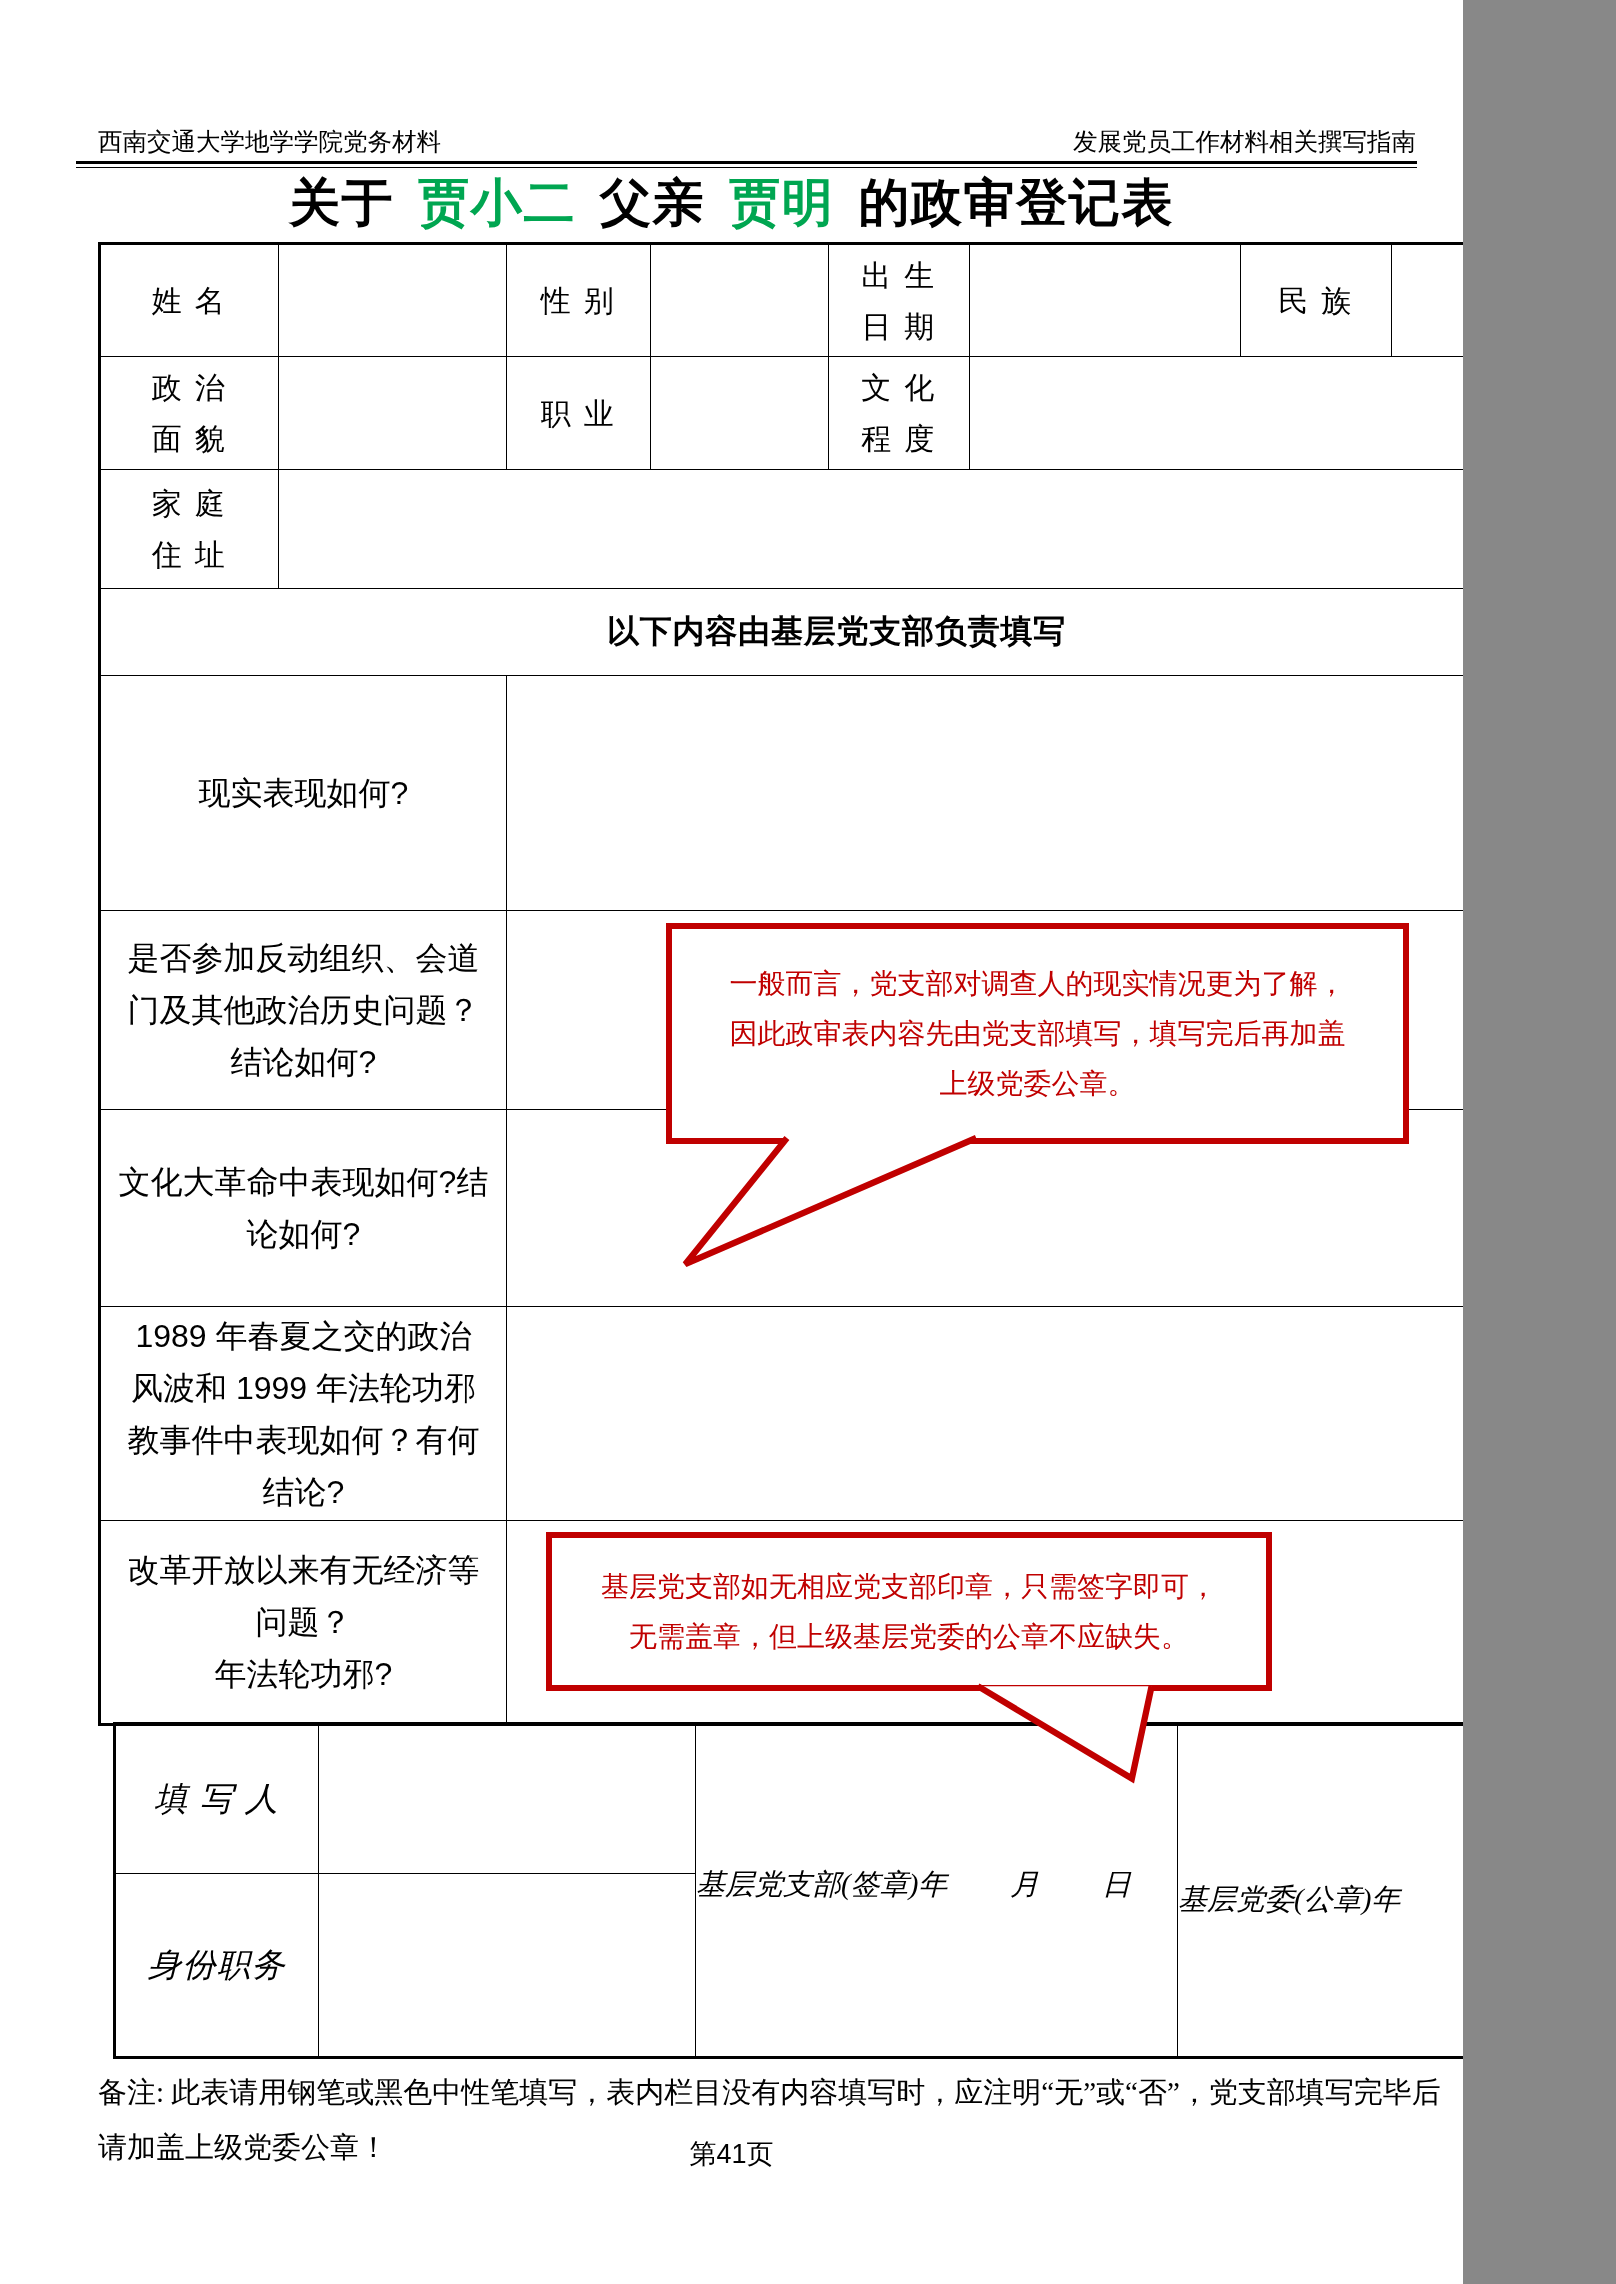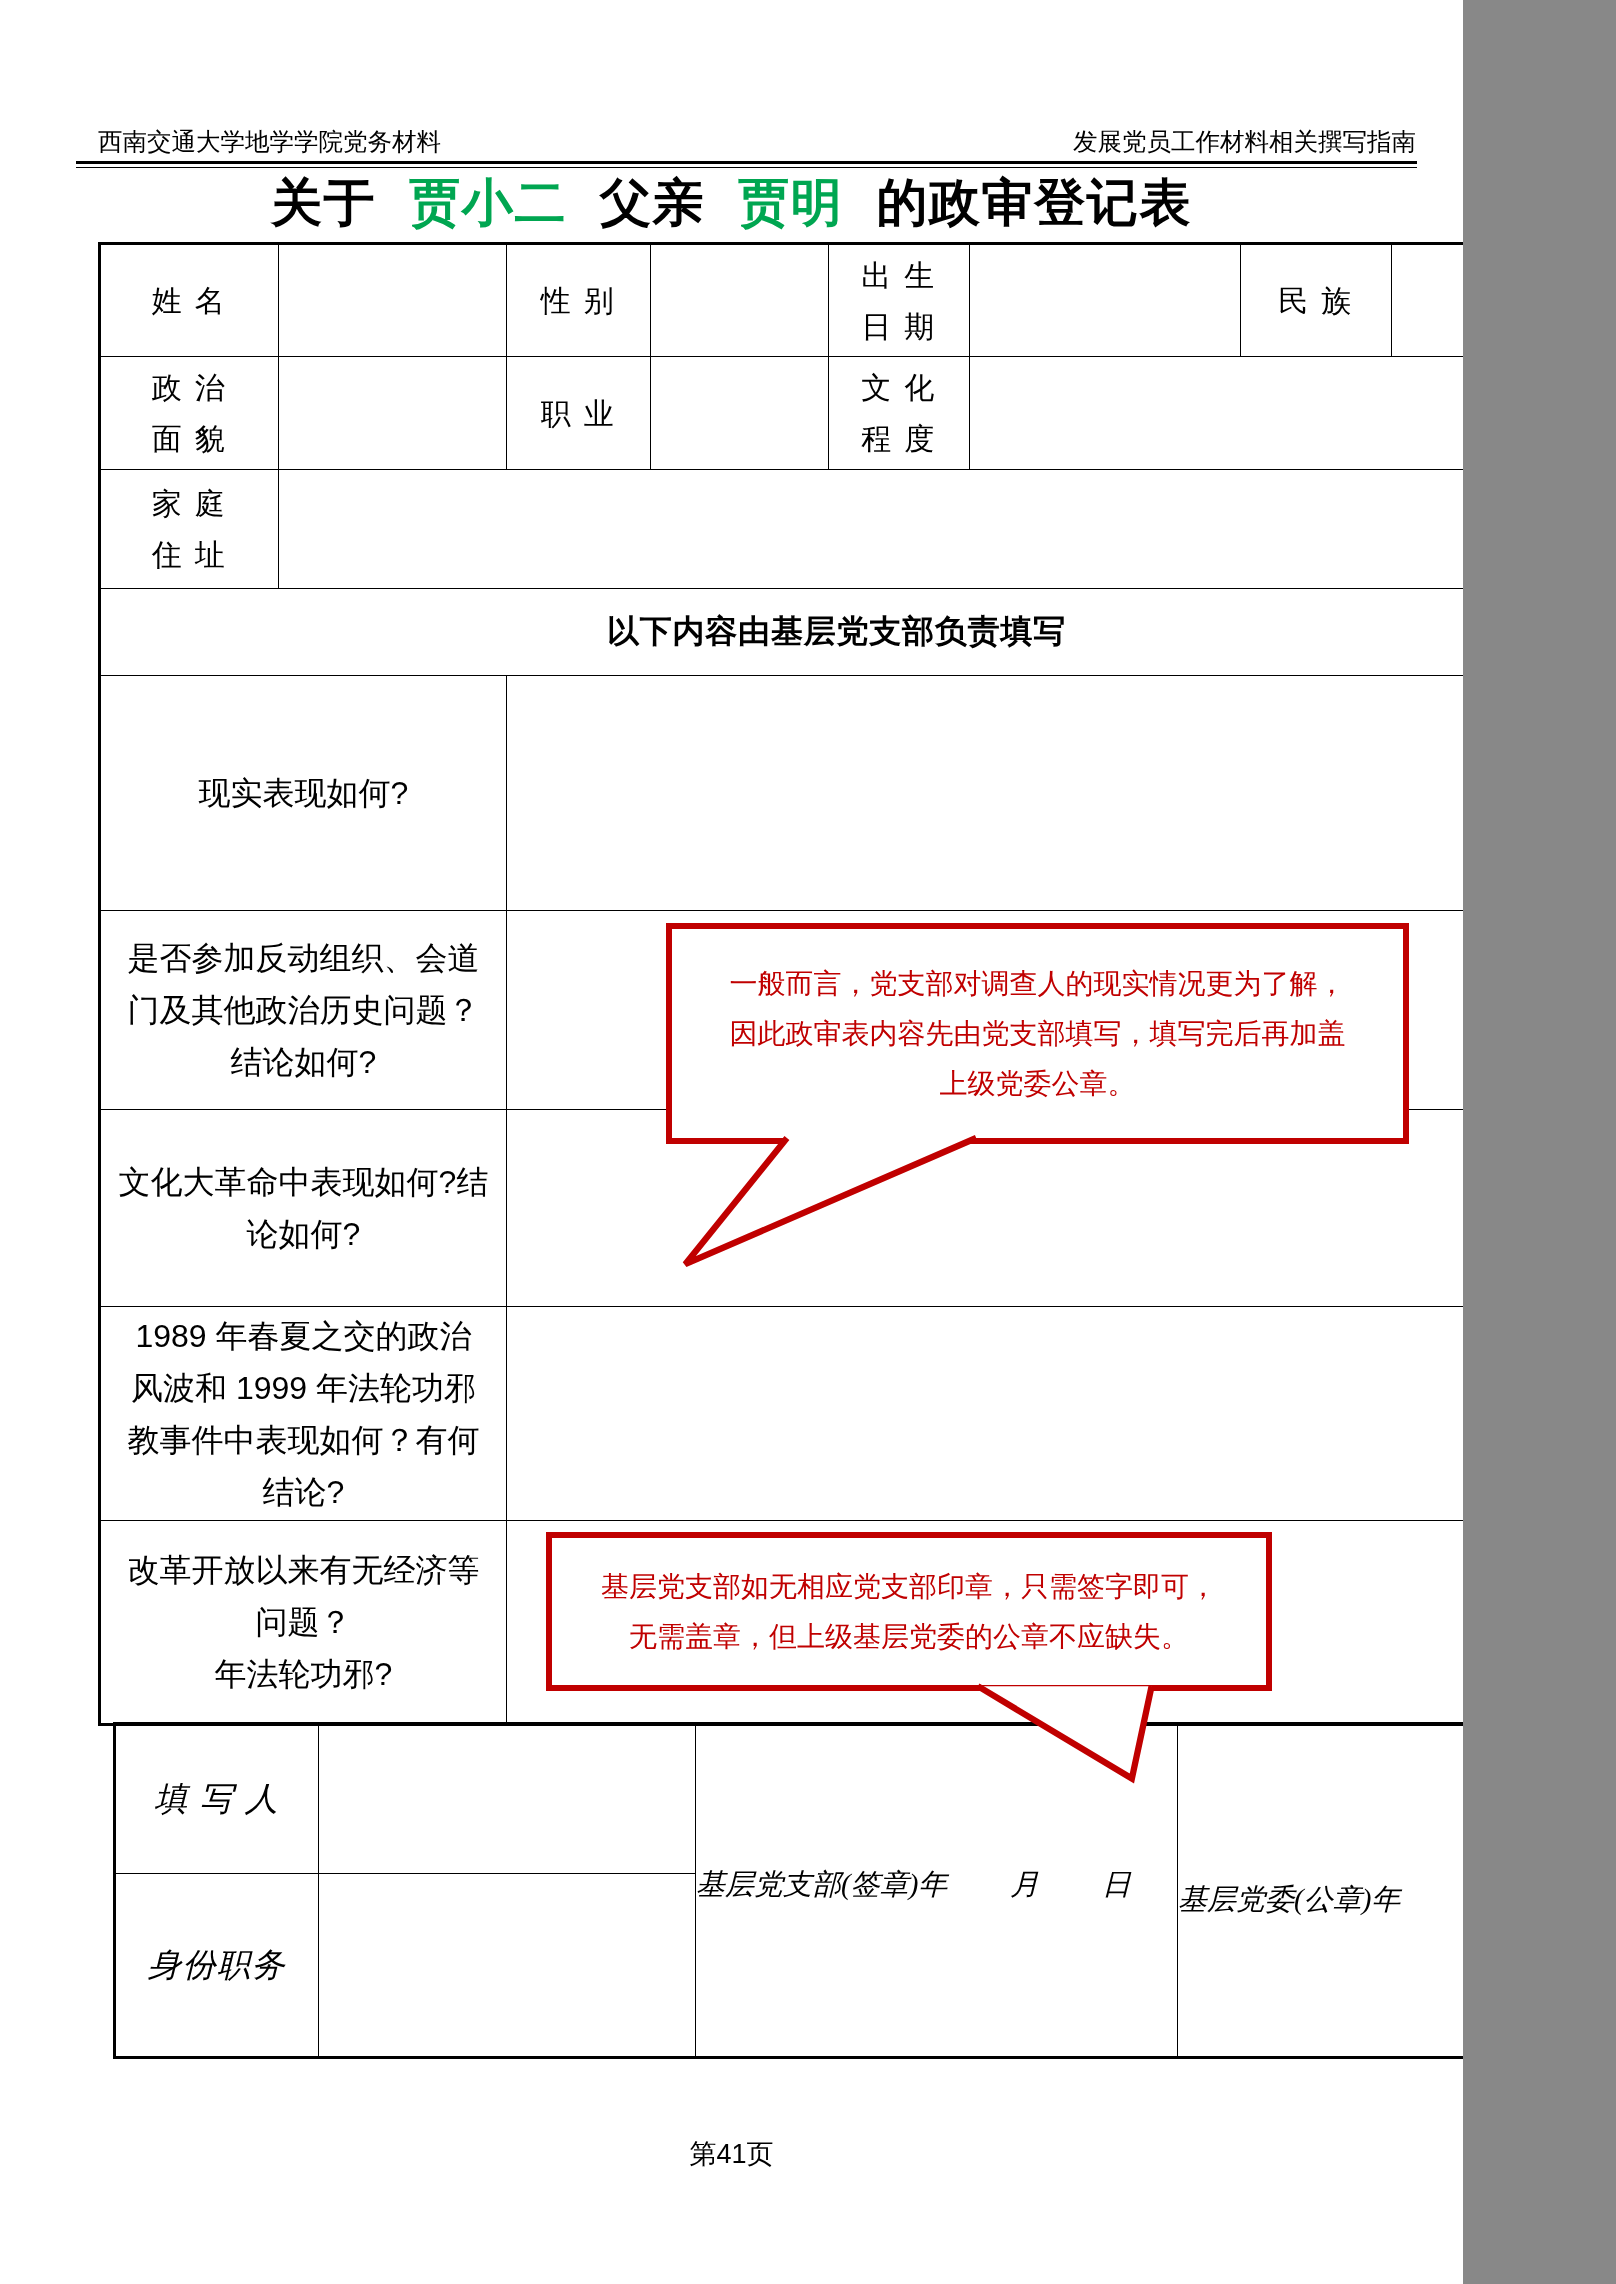--- a/index.html
+++ b/index.html
@@ -10,21 +10,21 @@
   .hdr{position:absolute;top:125px;font-family:"Liberation Serif",serif;font-size:24.5px;white-space:nowrap;}
   .hdr-left{left:98px;}
   .hdr-right{right:47px;}
   .rule1{position:absolute;left:76px;right:46px;top:161px;height:3.2px;background:#000;}
   .rule2{position:absolute;left:76px;right:46px;top:167px;height:0.8px;background:#000;}
 
   
   .title{position:absolute;left:0;right:0;top:169px;text-align:center;
          font-family:"Liberation Serif",serif;font-weight:700;font-size:51px;letter-spacing:1.6px;}
   .title .seg{margin:0 15px;}
-  .title .g{margin:0 18px;}
+  .title .g{margin:0 9px;}
 
   
   table{border-collapse:collapse;table-layout:fixed;}
   table.main{position:absolute;left:98px;top:242px;width:1473px;border:3.2px solid #000;}
   table.sign{position:absolute;left:113px;top:1722px;width:1473px;border:3.2px solid #000;font-style:italic;}
   td{border:1.6px solid #000;padding:0;text-align:center;vertical-align:middle;box-sizing:border-box;}
   .preline{white-space:pre-line;}
   .lab{font-size:30px;line-height:51px;letter-spacing:2.4px;}
   .sect{font-weight:700;font-size:32px;letter-spacing:0.8px;}
   .q{font-size:32px;line-height:52px;}
@@ -175,17 +175,21 @@
   <svg class="tail" id="tail-1" width="363" height="138" viewBox="0 0 460 175">
     <path d="M157 0 L28 160 L397 0" fill="#ffffff" stroke="#C00000" stroke-width="8" stroke-linejoin="miter"></path>
   </svg>
 
   <div class="bubble preline" id="bubble-2">基层党支部如无相应党支部印章，只需签字即可，
 无需盖章，但上级基层党委的公章不应缺失。</div>
   <svg class="tail" id="tail-2" width="237" height="103" viewBox="0 0 300 130">
     <path d="M39 0 L234 117 L259 0" fill="#ffffff" stroke="#C00000" stroke-width="8" stroke-linejoin="miter"></path>
   </svg>
 
+  <div class="note">
+    <div>备注: 此表请用钢笔或黑色中性笔填写，表内栏目没有内容填写时，应注明“无”或“否”，党支部填写完毕后</div>
+    <div>请加盖上级党委公章！</div>
+  </div>
 
   <div class="pagenum">第41页</div>
 
 </div>
 
 
 </body></html>

